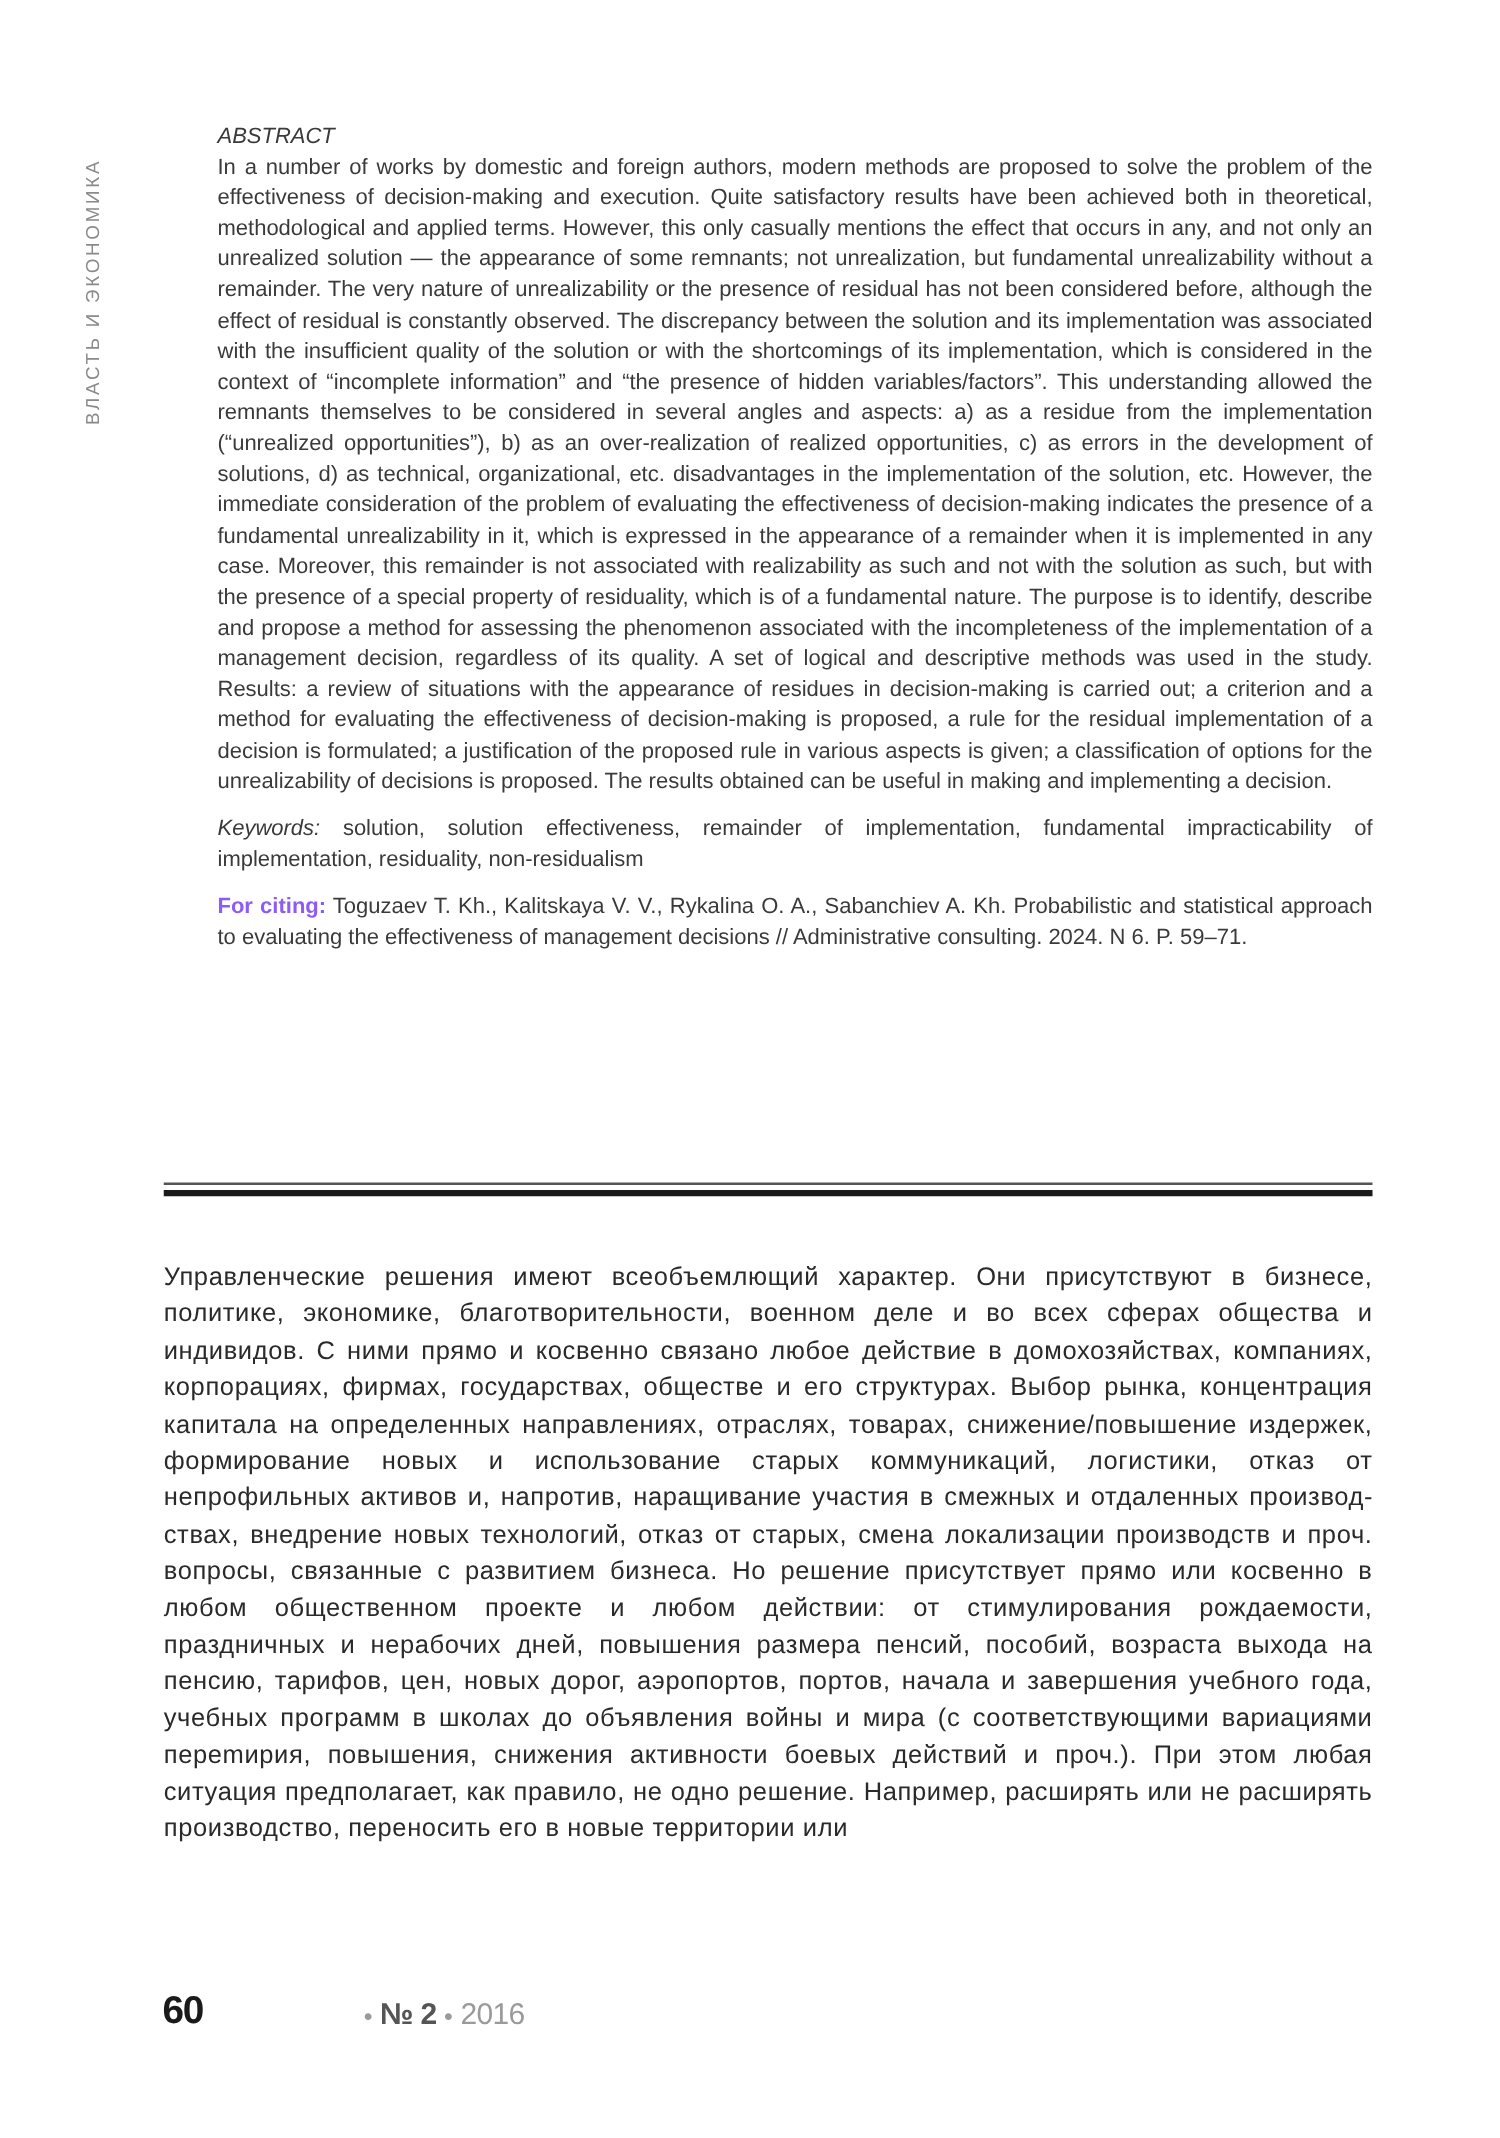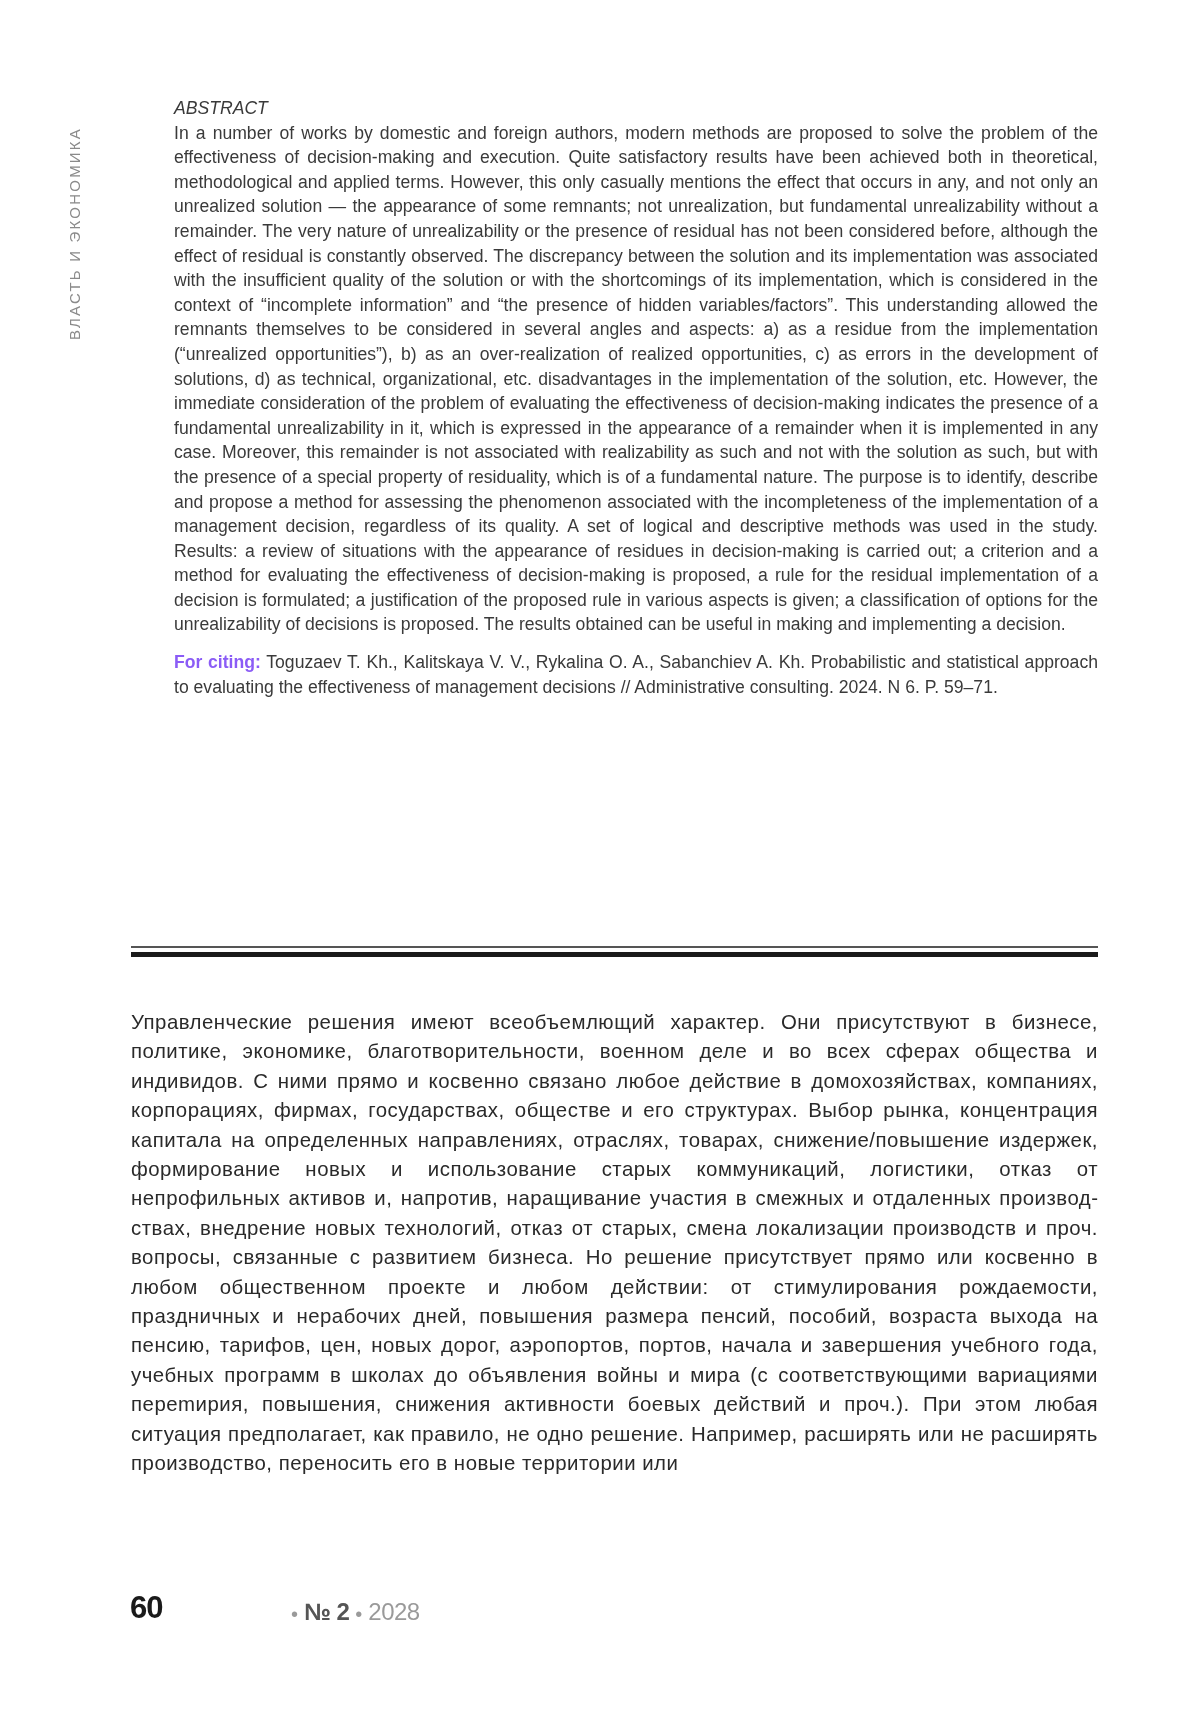--- a/index.html
+++ b/index.html
@@ -51,29 +51,30 @@
   .year { font-size: 24px; color: #9a9a9a; letter-spacing: -0.5px; }
 </style>
 </head>
 <body>
 
 <div class="side-label">ВЛАСТЬ И ЭКОНОМИКА</div>
 
 <div class="abstract">
   <div class="abstract-heading">ABSTRACT</div>
   <p class="abstract-body">In a number of works by domestic and foreign authors, modern methods are proposed to solve the problem of the effectiveness of decision-making and execution. Quite satisfactory results have been achieved both in theoretical, methodological and applied terms. However, this only casually mentions the effect that occurs in any, and not only an unrealized solution — the appearance of some remnants; not unrealization, but fundamental unrealizability without a re­mainder. The very nature of unrealizability or the presence of residual has not been considered before, although the effect of residual is constantly observed. The discrepancy between the solution and its implementation was associated with the insufficient quality of the solution or with the shortcomings of its implementation, which is considered in the context of “incomplete information” and “the presence of hidden variables/factors”. This understanding allowed the remnants themselves to be considered in several angles and aspects: a) as a residue from the implementation (“unrealized opportunities”), b) as an over-realization of realized opportunities, c) as errors in the development of solutions, d) as technical, organizational, etc. disadvan­tages in the implementation of the solution, etc. However, the immediate consideration of the problem of evaluating the effectiveness of decision-making indicates the presence of a fun­damental unrealizability in it, which is expressed in the appearance of a remainder when it is implemented in any case. Moreover, this remainder is not associated with realizability as such and not with the solution as such, but with the presence of a special property of residuality, which is of a fundamental nature. The purpose is to identify, describe and propose a method for assessing the phenomenon associated with the incompleteness of the implementation of a management decision, regardless of its quality. A set of logical and descriptive methods was used in the study. Results: a review of situations with the appearance of residues in decision-making is carried out; a criterion and a method for evaluating the effectiveness of decision-making is proposed, a rule for the residual implementation of a decision is formulated; a jus­tification of the proposed rule in various aspects is given; a classification of options for the unrealizability of decisions is proposed. The results obtained can be useful in making and implementing a decision.</p>
+  <p class="keywords"><span class="k-label">Keywords:</span><span> solution, solution effectiveness, remainder of implementation, fundamental imprac­ticability of implementation, residuality, non-residualism</span></p>
   <p class="citing"><span class="c-label">For citing:</span><span> Toguzaev T. Kh., Kalitskaya V. V., Rykalina O. A., Sabanchiev A. Kh. Probabilistic and statistical approach to evaluating the effectiveness of management decisions // Admin­istrative consulting. 2024. N 6. P. 59–71.</span></p>
 </div>
 
 <div class="rule rule-thin"></div>
 <div class="rule rule-thick"></div>
 
 <div class="intro">
   <p class="intro-body">Управленческие решения имеют всеобъемлющий характер. Они присутствуют в бизнесе, политике, экономике, благотворительности, военном деле и во всех сферах общества и индивидов. С ними прямо и косвенно связано любое действие в домохозяйствах, компаниях, корпорациях, фирмах, государствах, обществе и его структурах. Выбор рынка, концентрация капитала на определенных на­правлениях, отраслях, товарах, снижение/повышение издержек, формирование новых и использование старых коммуникаций, логистики, отказ от непрофильных активов и, напротив, наращивание участия в смежных и отдаленных производ­ствах, внедрение новых технологий, отказ от старых, смена локализации произ­водств и проч. вопросы, связанные с развитием бизнеса. Но решение присут­ствует прямо или косвенно в любом общественном проекте и любом действии: от стимулирования рождаемости, праздничных и нерабочих дней, повышения размера пенсий, пособий, возраста выхода на пенсию, тарифов, цен, новых до­рог, аэропортов, портов, начала и завершения учебного года, учебных программ в школах до объявления войны и мира (с соответствующими вариациями пере­mирия, повышения, снижения активности боевых действий и проч.). При этом любая ситуация предполагает, как правило, не одно решение. Например, рас­ширять или не расширять производство, переносить его в новые территории или</p>
 </div>
 
 <div class="footer">
   <span class="page-num">60</span>
   <span class="sep">•</span>
   <span class="issue">№ 2</span>
   <span class="sep">•</span>
-  <span class="year">2028</span>
+  <span class="year">2016</span>
 </div>
 
 </body></html>

